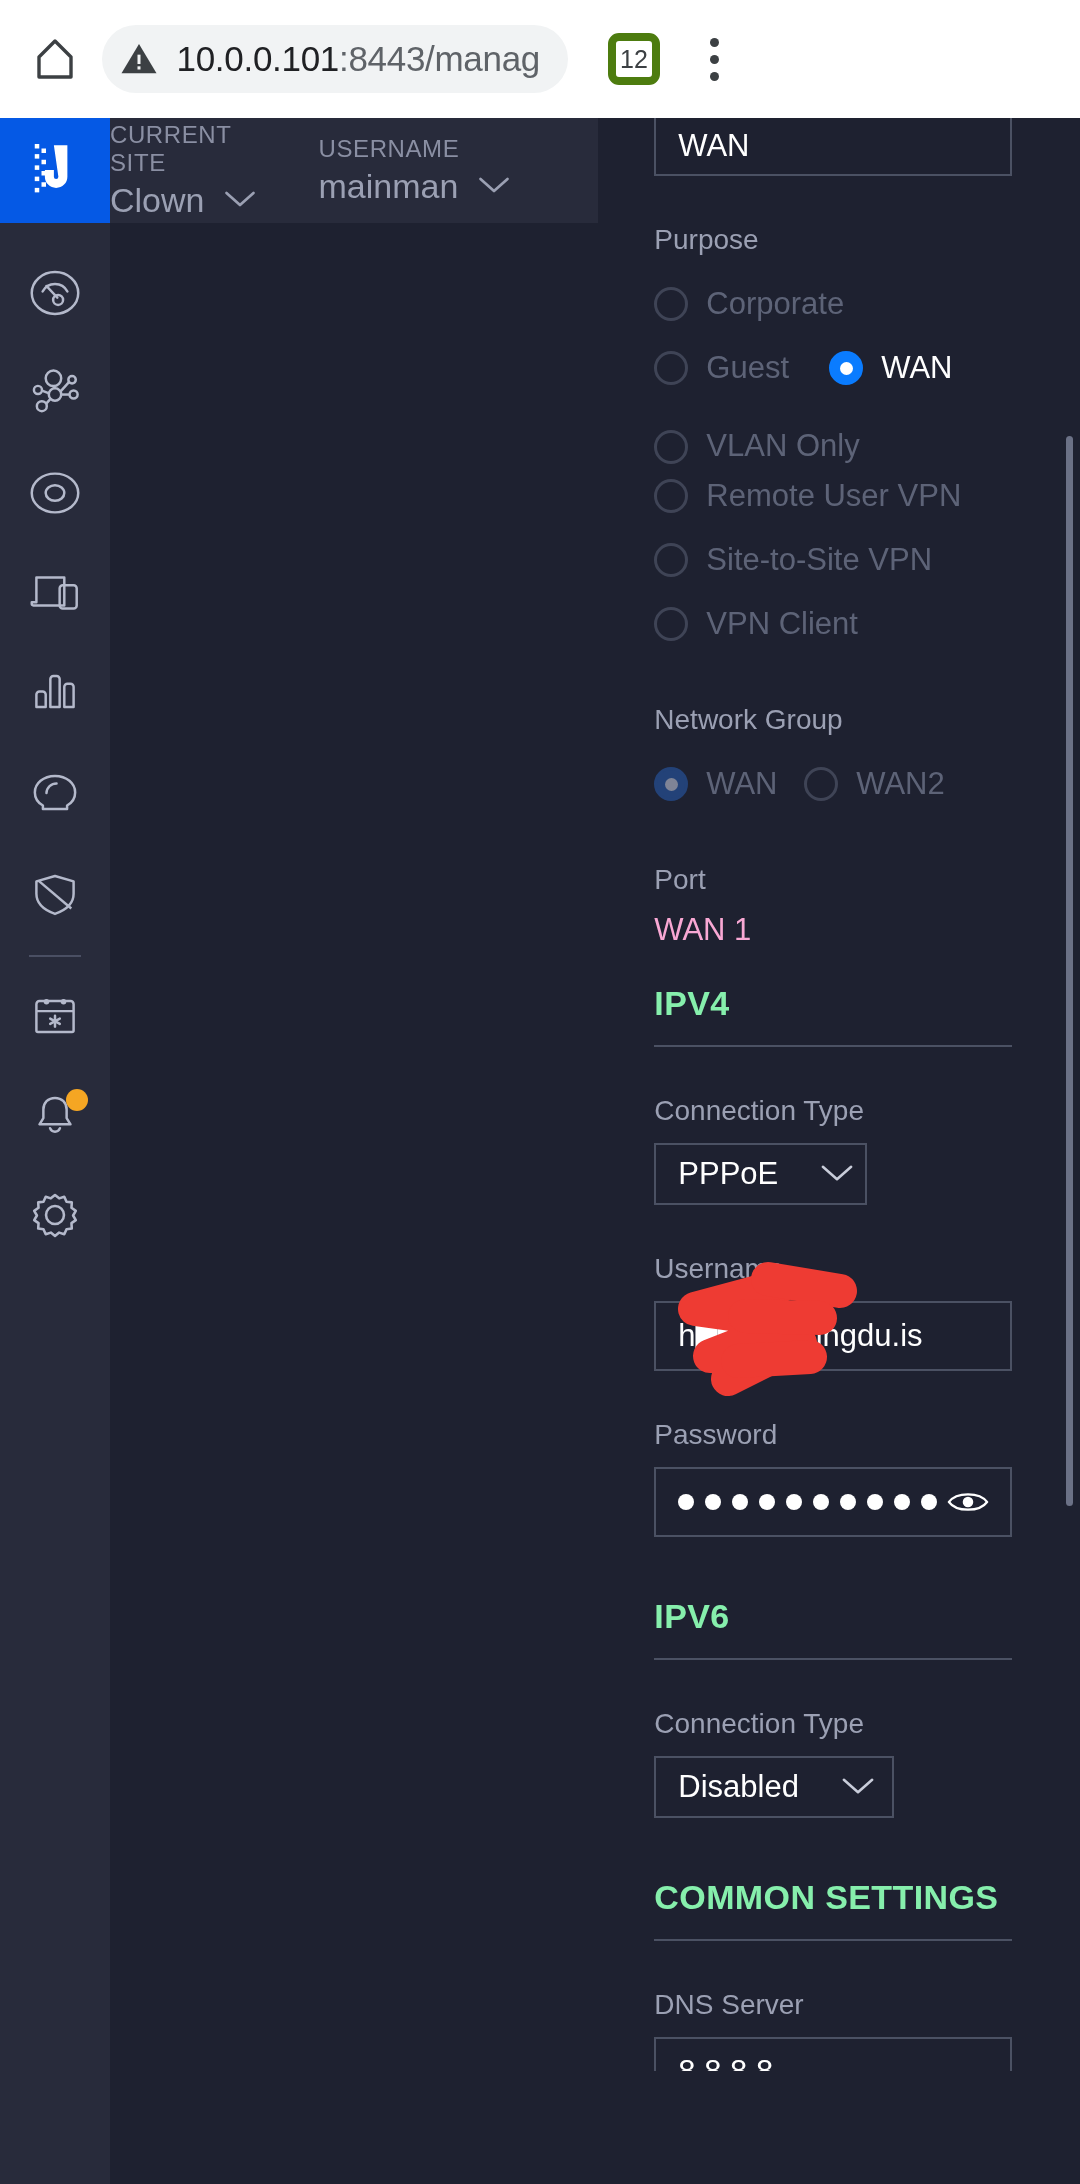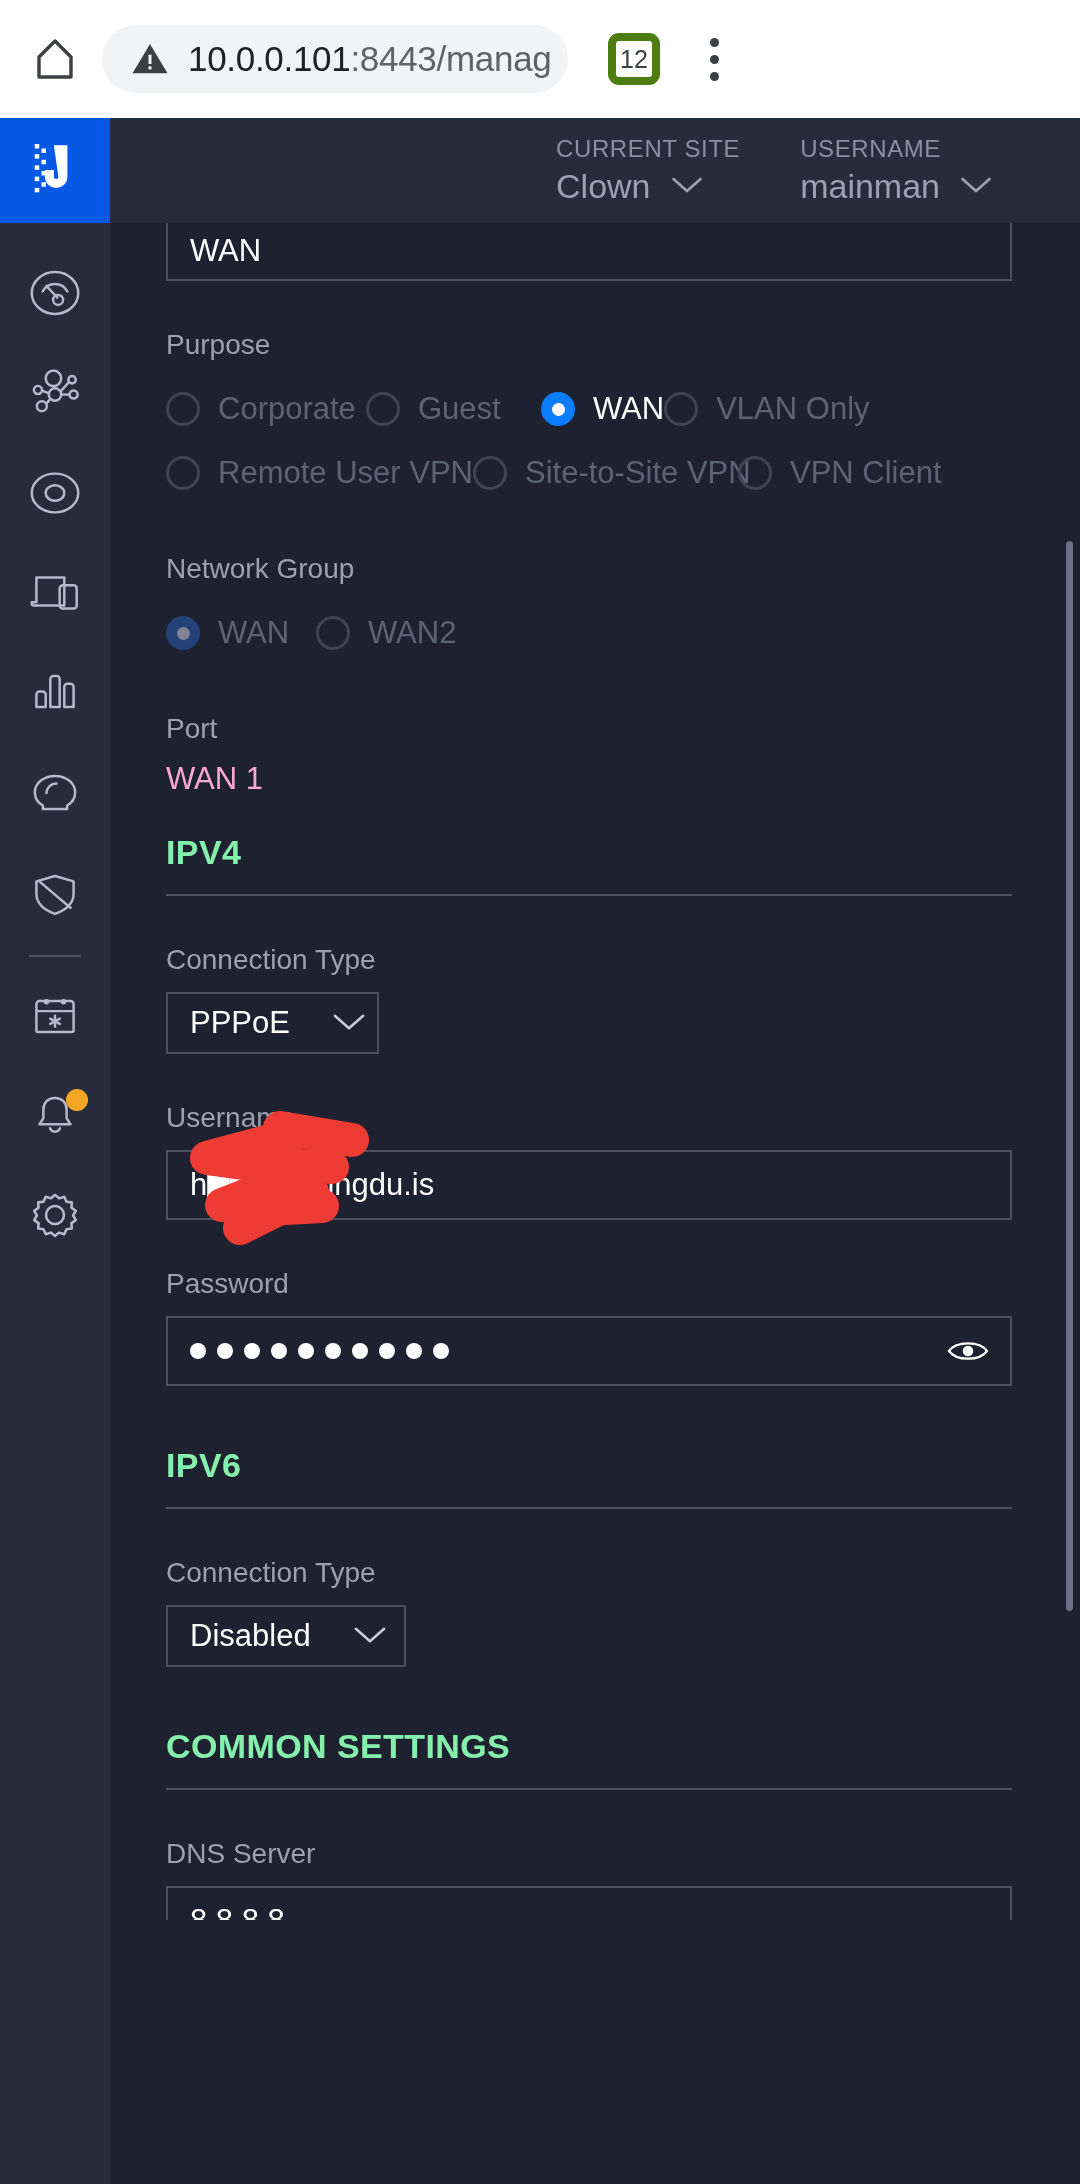--- a/index.html
+++ b/index.html
@@ -24,20 +24,21 @@
     flex: 1 1 auto;
     height: 68px;
     background: #f1f3f4;
     border-radius: 38px;
     display: flex;
     align-items: center;
     padding: 0 28px;
     gap: 18px;
     overflow: hidden;
     max-width: 466px;
+    justify-content: flex-end;
   }
   .omnibox .url {
     font-size: 35px;
     color: #202124;
     white-space: nowrap;
     letter-spacing: -0.3px;
   }
   .omnibox .url .dim { color: #5f6368; }
   .tabs-btn {
     width: 52px; height: 52px;
@@ -75,21 +76,21 @@
     display: flex; align-items: center; justify-content: center;
     position: relative;
   }
   .nav-sep { width: 52px; height: 2px; background: #4a4f63; margin: 10px 0; }
   .badge-dot {
     position: absolute; top: 22px; right: 22px;
     width: 22px; height: 22px; border-radius: 50%; background: #f5a623;
   }
 
   
-  .main { flex: 1 1 auto; display: flex; flex-direction: column; background: #1e2130; position: relative; min-width: 0; }
+  .main { flex: 1 1 auto; display: flex; background: #1e2130; position: relative; min-width: 0; }
 
   .topbar {
     height: 105px; flex: 0 0 105px;
     background: #282b3b;
     display: flex; align-items: center; justify-content: flex-end;
     padding-right: 86px; gap: 60px;
   }
   .topbar-group { display: flex; flex-direction: column; gap: 4px; }
   .topbar-label {
     font-size: 24px; color: #8a8fa3; letter-spacing: 0.6px;
@@ -395,21 +396,21 @@
           <div class="radio-item" style="width:175px;">
             <span class="radio"></span>
             <span class="radio-label">Guest</span>
           </div>
           <div class="radio-item">
             <span class="radio checked">
                 <i></i>
               </span>
             <span class="radio-label active">WAN</span>
           </div>
-          <div class="radio-item" style="width:200px;">
+          <div class="radio-item" style="width:200px;align-items:flex-end;">
             <span class="radio"></span>
             <span class="radio-label">VLAN Only</span>
           </div>
           <div class="radio-item">
             <span class="radio"></span>
             <span class="radio-label">Remote User VPN</span>
           </div>
           <div class="radio-item" style="width:265px;">
             <span class="radio"></span>
             <span class="radio-label">Site-to-Site VPN</span>

